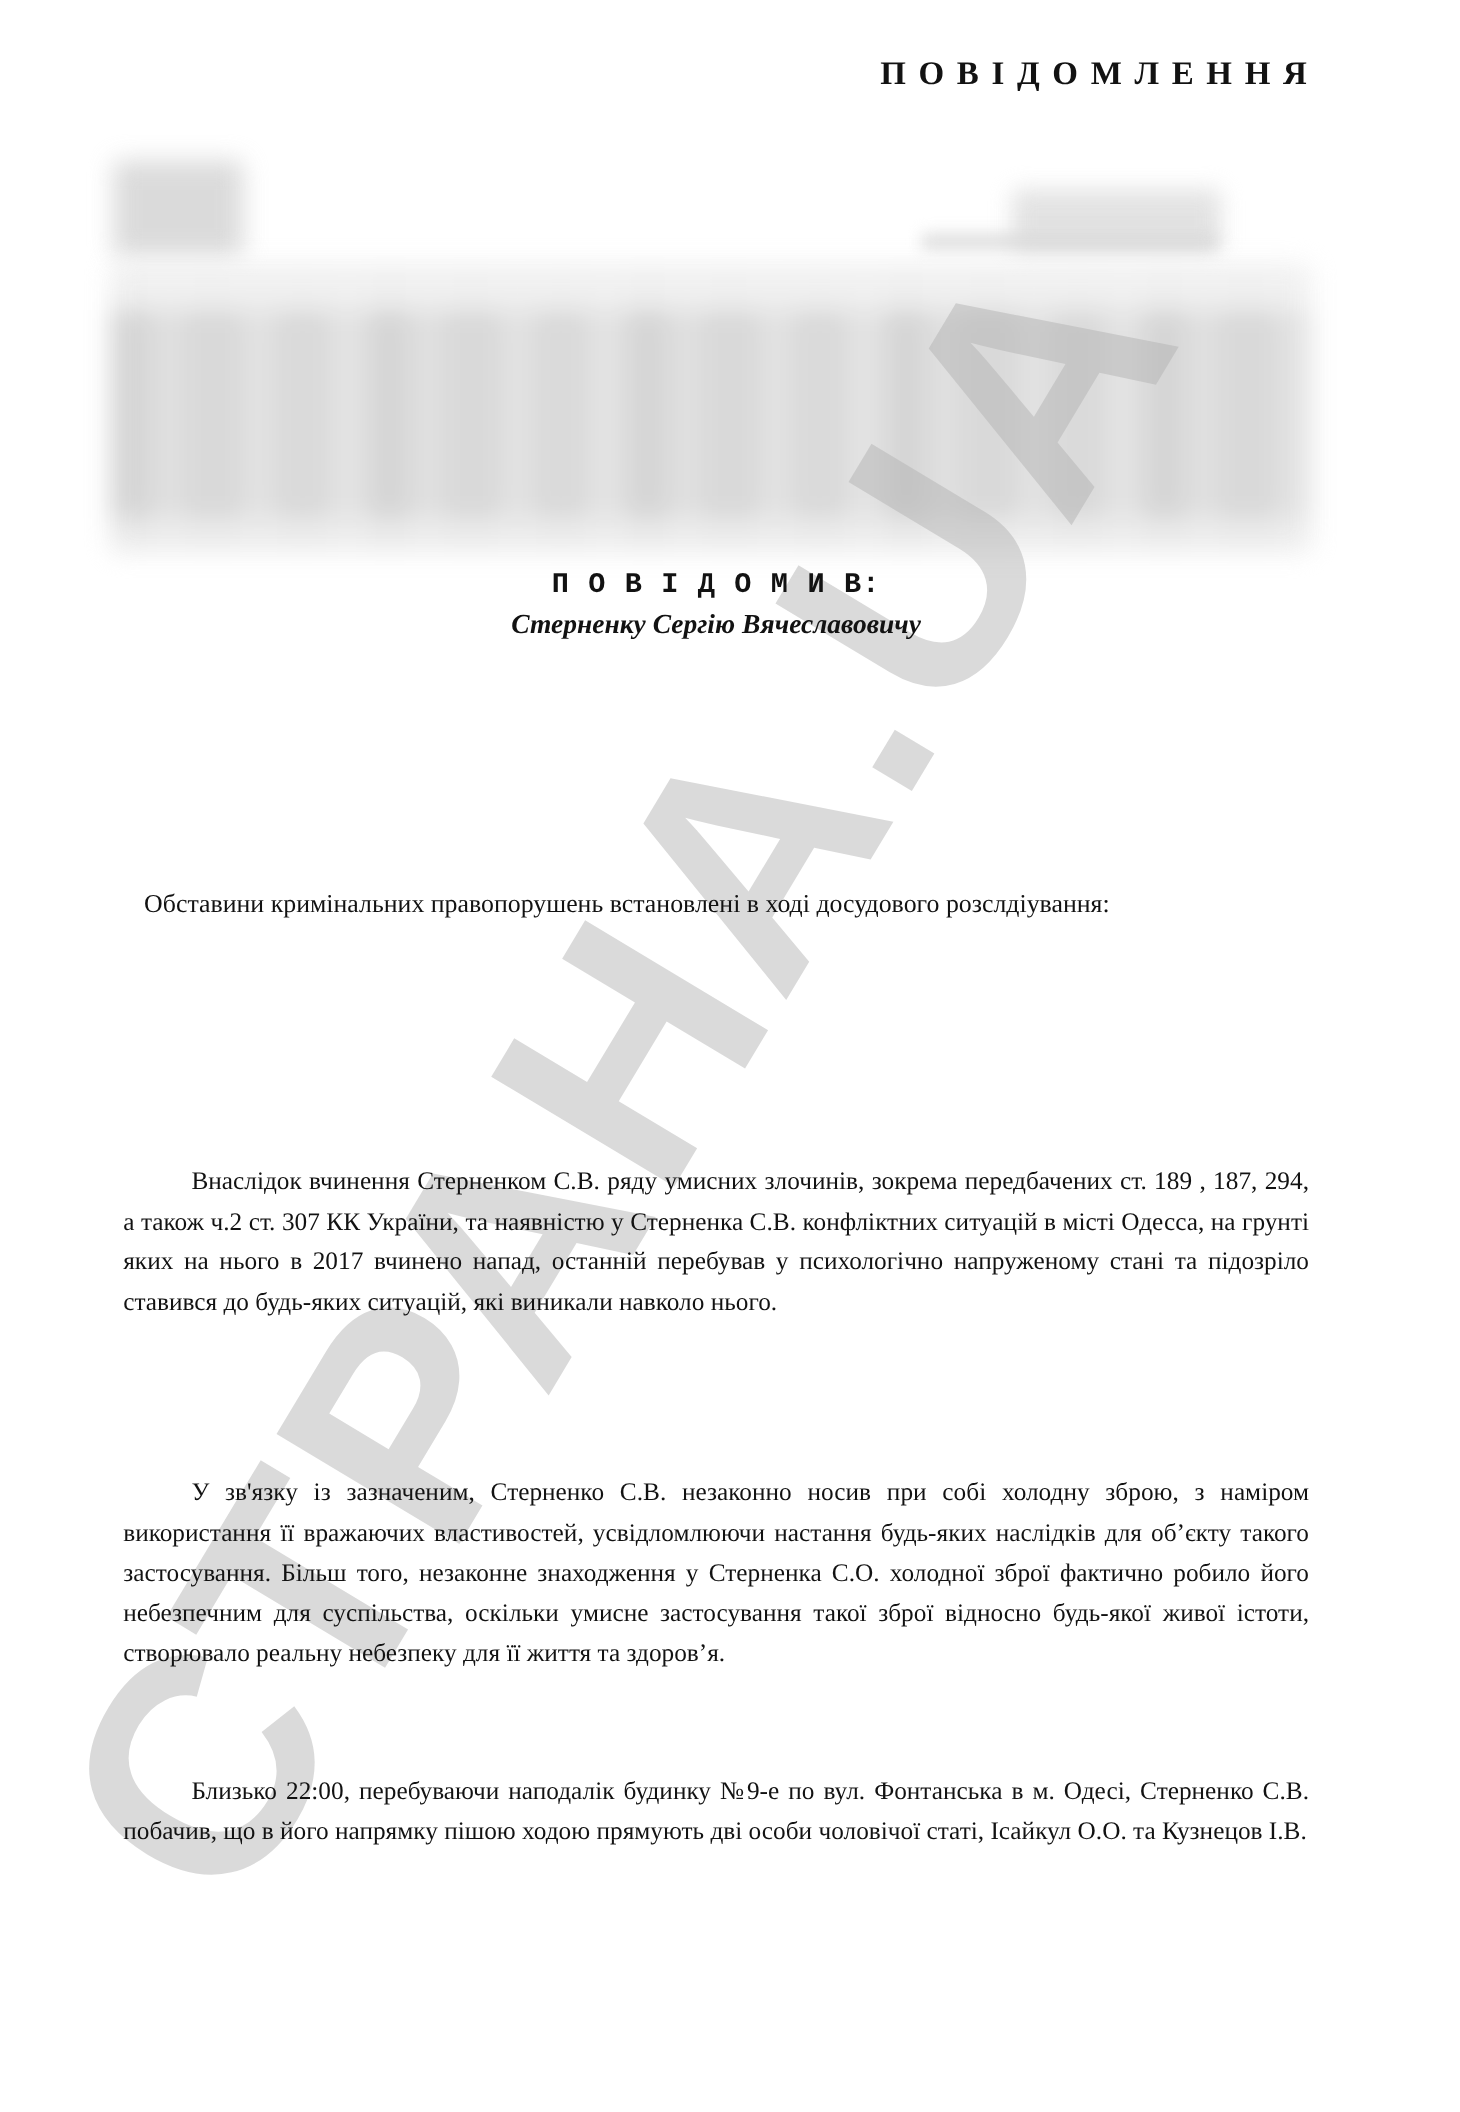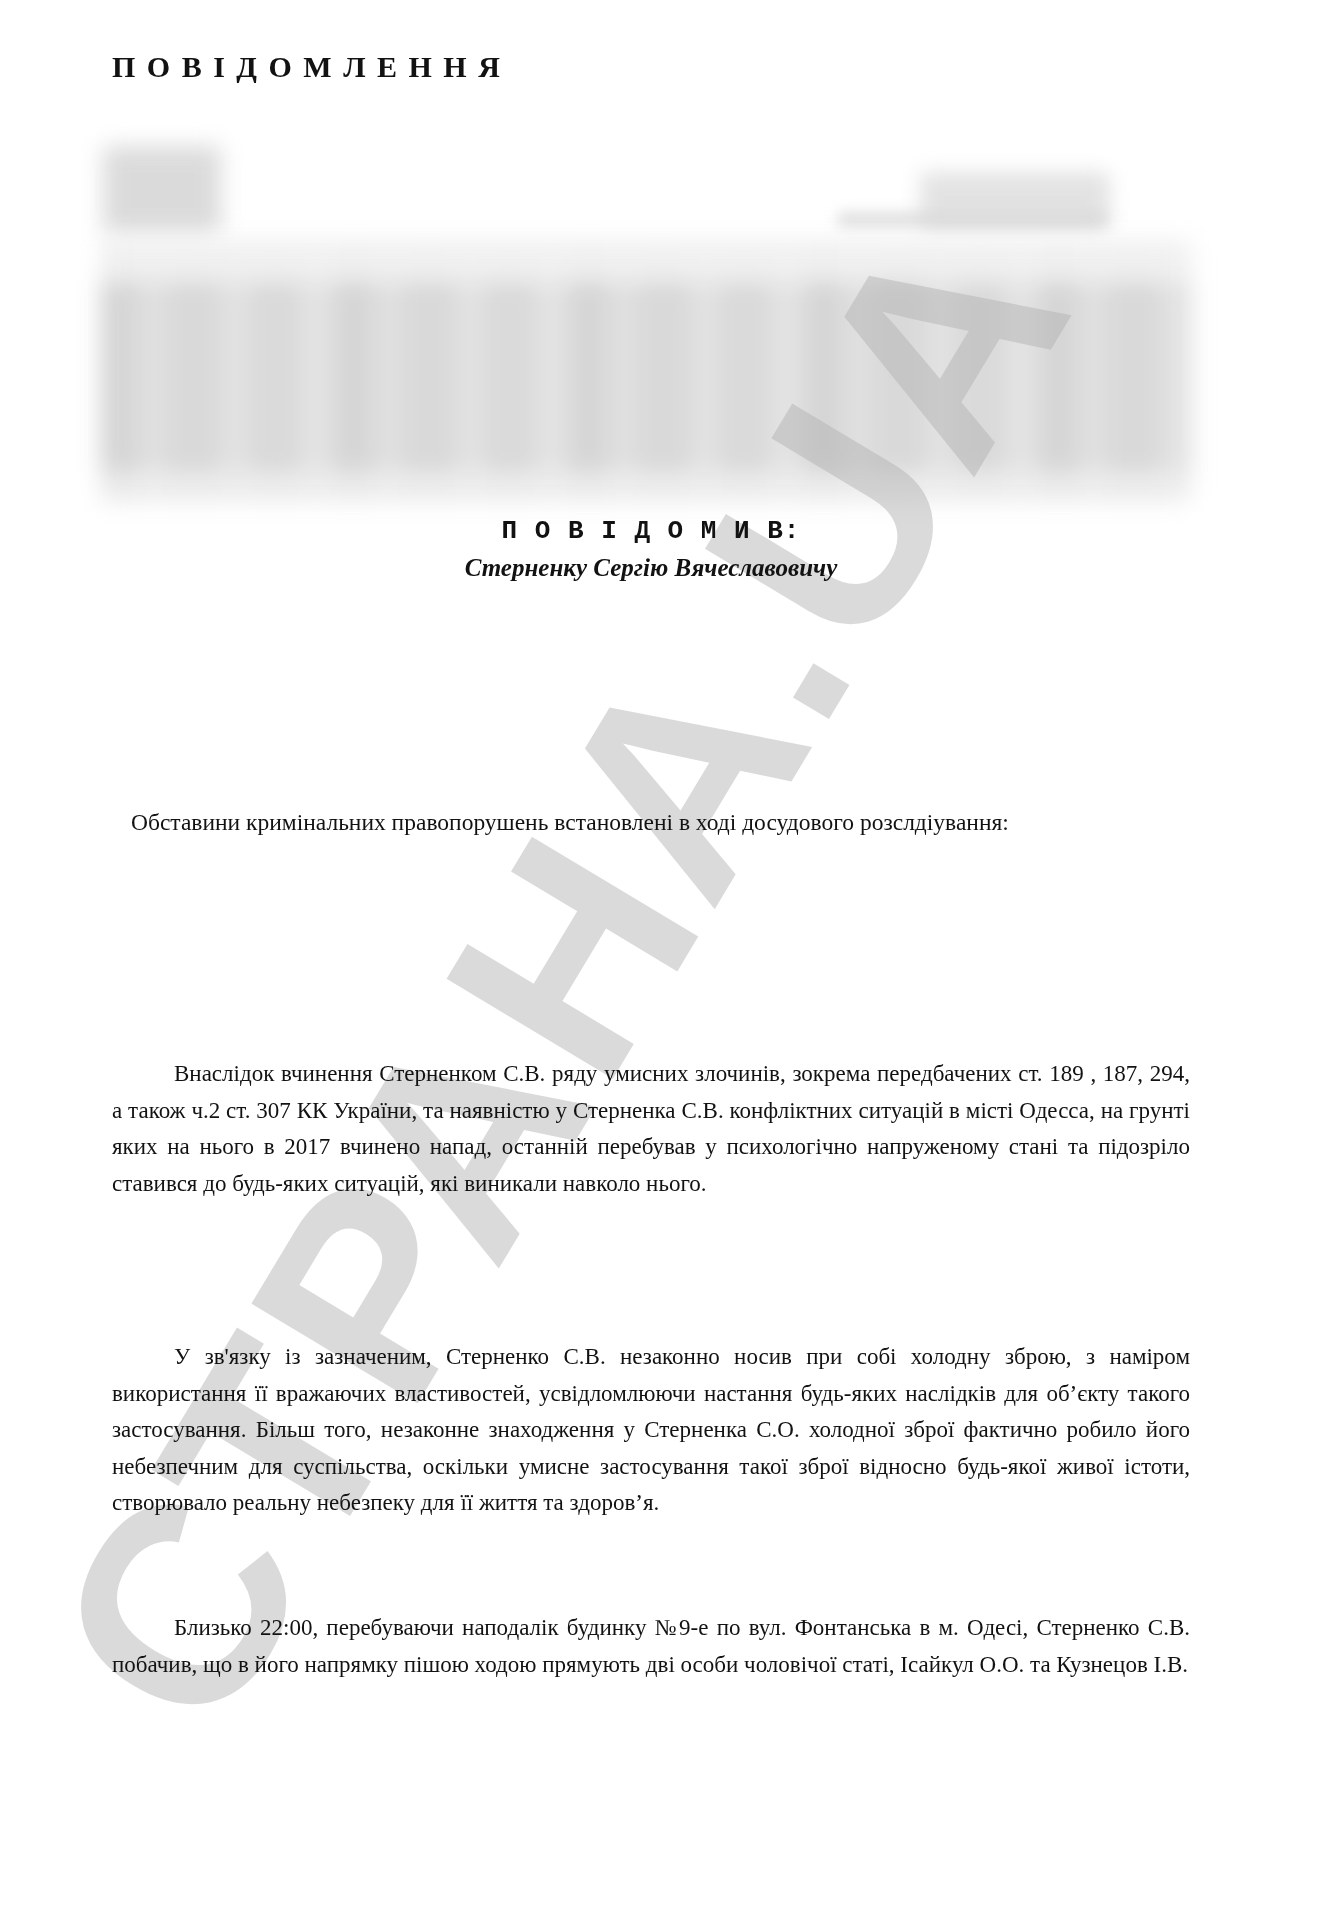--- a/index.html
+++ b/index.html
@@ -9,21 +9,21 @@
     height: 1920px;
     background: #ffffff;
     overflow: hidden;
     font-family: "Liberation Serif", serif;
     color: #121212;
   }
   .abs { position: absolute; left: 112px; width: 1078px; margin: 0; z-index: 3; }
 
   .title {
     top: 50px;
-    text-align: left;
+    text-align: right;
     font-size: 30px;
     font-weight: bold;
     letter-spacing: 2px;
   }
   .subtitle {
     top: 97px;
     text-align: center;
     font-size: 21px;
   }
 

